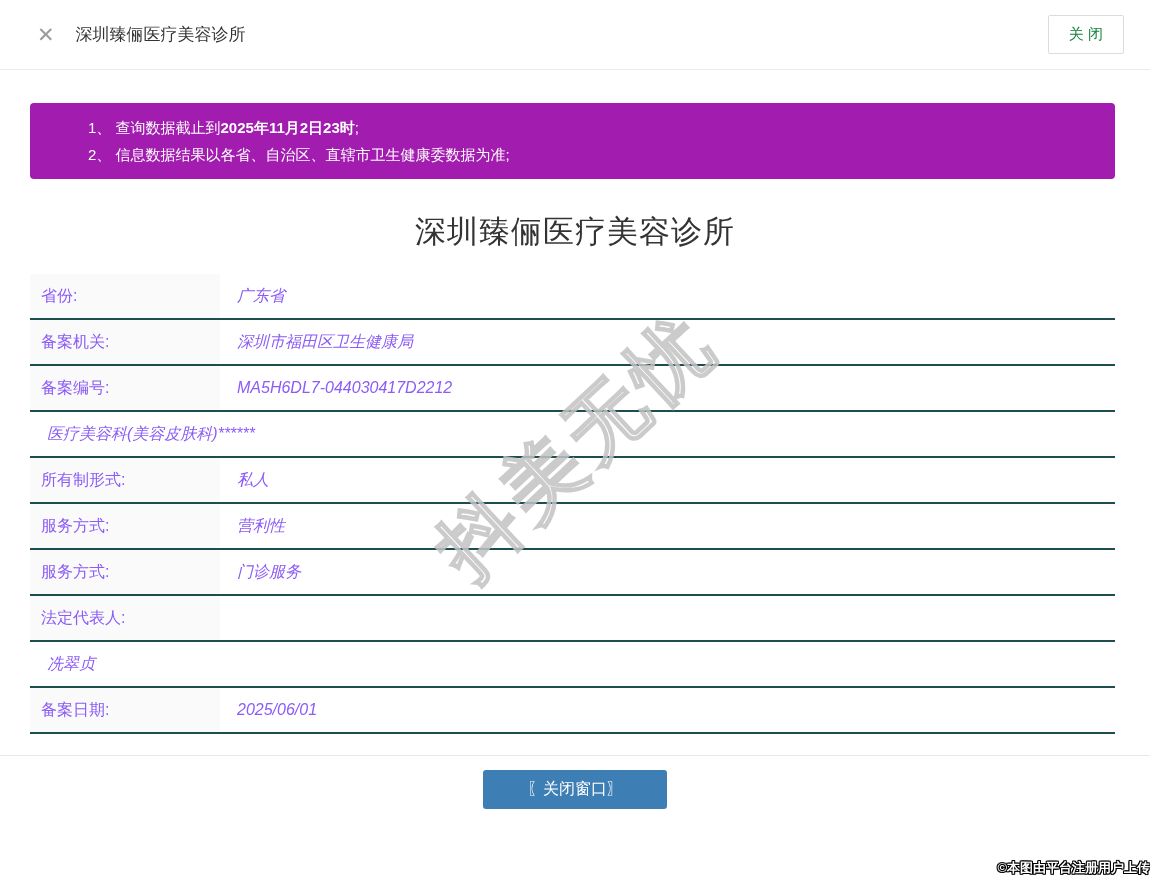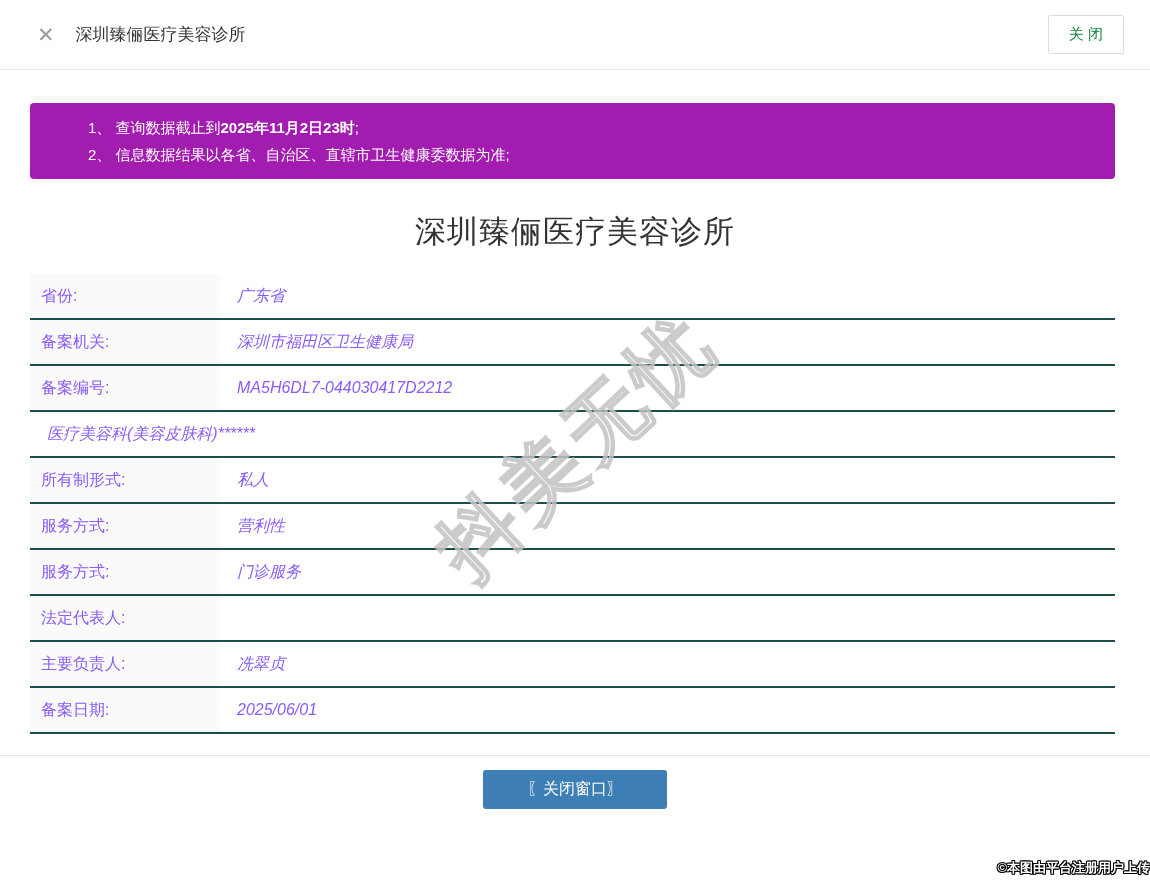--- a/index.html
+++ b/index.html
@@ -185,21 +185,20 @@
   </div>
   <div class="info-row">
     <div class="info-label">服务方式:</div>
     <div class="info-value">门诊服务</div>
   </div>
   <div class="info-row">
     <div class="info-label">法定代表人:</div>
     <div class="info-value"></div>
   </div>
   <div class="info-row">
-    <div class="info-label">主要负责人:</div>
     <div class="info-value">冼翠贞</div>
   </div>
   <div class="info-row">
     <div class="info-label">备案日期:</div>
     <div class="info-value">2025/06/01</div>
   </div>
 </div>
 
 <div class="bottom-divider"></div>
 <div class="button-row">

